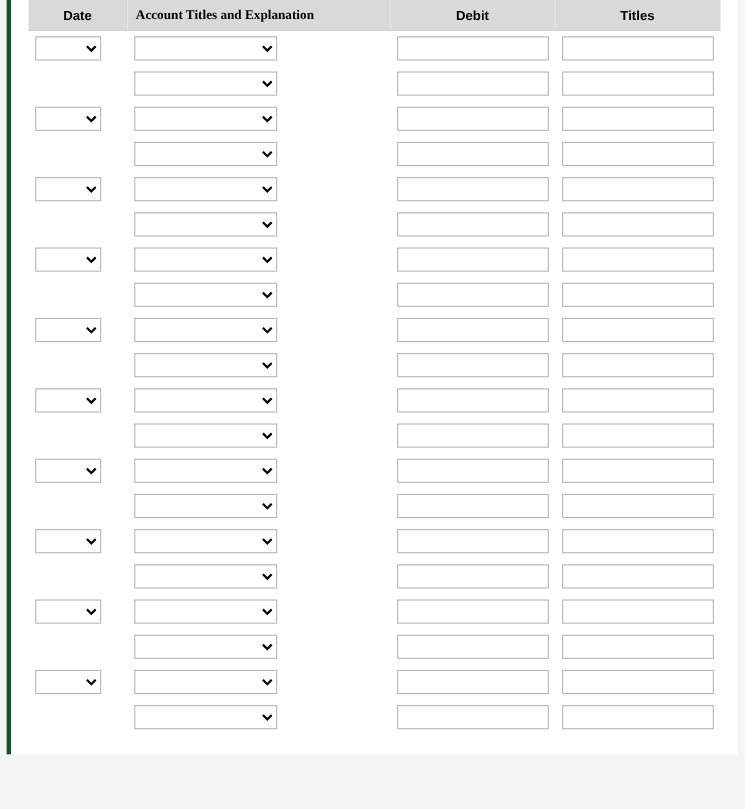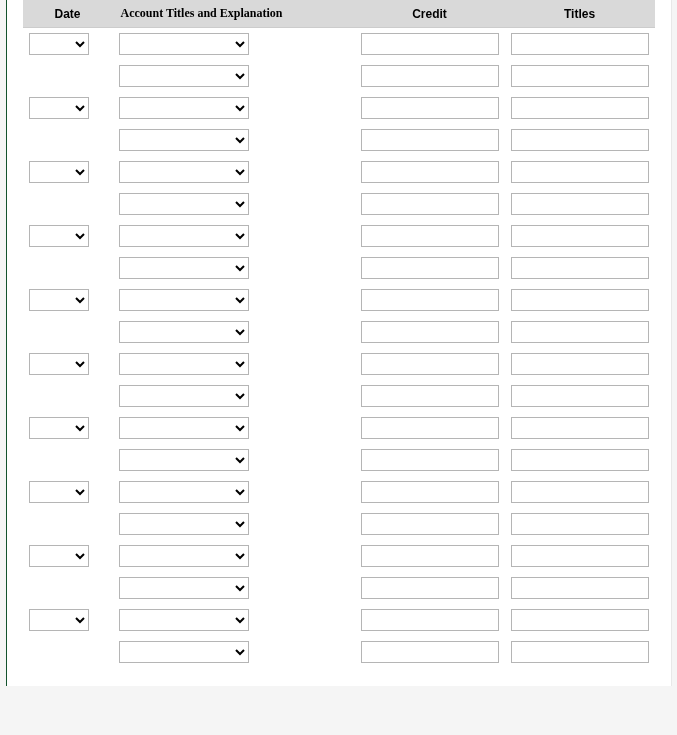--- a/index.html
+++ b/index.html
@@ -11,21 +11,21 @@
       font-family: Arial, Helvetica, sans-serif;
       font-size: 12px;
       background: #f5f5f5;
       padding: 0;
     }
     .page-wrapper {
       background: #fff;
       width: 666px;
       margin: 0 auto;
       padding: 0 16px 18px 16px;
-      border-left: 1px solid #14532d;
+      border-left: 4px solid #14532d;
       border-right: 1px solid #e8e8e8;
     }
     .journal-table {
       width: 100%;
       border-collapse: separate;
       border-spacing: 0;
     }
     .journal-table thead th {
       background: #d9d9d9;
       font-weight: bold;
@@ -90,21 +90,21 @@
   </style>
 </head>
 <body>
 
 <div class="page-wrapper">
   <table class="journal-table">
     <thead>
       <tr>
         <th class="col-date">Date</th>
         <th class="col-account">Account Titles and Explanation</th>
-        <th class="col-debit">Credit</th>
+        <th class="col-debit">Debit</th>
         <th class="col-credit">Titles</th>
       </tr>
     </thead>
     <tbody id="journal-body">
 
     <tr>
           <td class="cell-date"><select class="sel date-sel"><option></option></select></td>
           <td class="cell-account"><select class="sel acct-sel"><option></option></select></td>
           <td class="cell-debit"><input type="text" class="txt" style=""></td>
           <td class="cell-credit"><input type="text" class="txt" style=""></td>

